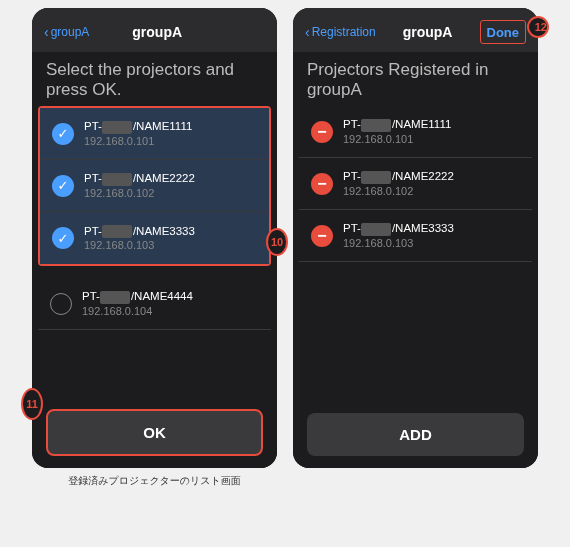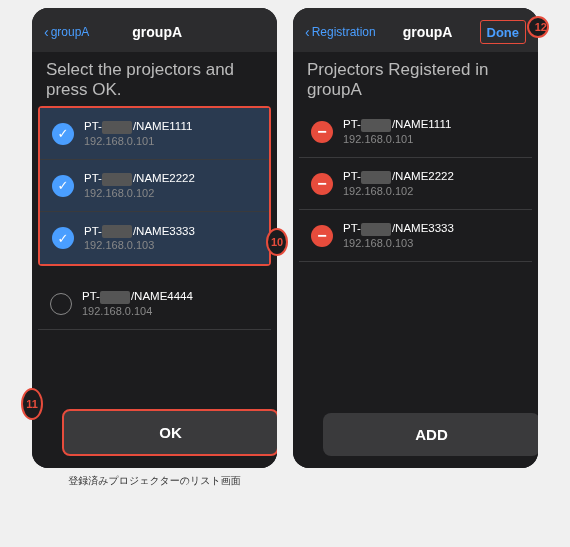--- a/index.html
+++ b/index.html
@@ -171,21 +171,20 @@
       width: 100%;
       padding: 13px;
       border-radius: 8px;
       background: #3a3a3c;
       color: #ffffff;
       font-size: 15px;
       font-weight: 600;
       text-align: center;
       border: none;
       cursor: pointer;
-      margin-left: 16px;
     }
 
     .ok-button-box {
       border: 2px solid #e74c3c;
     }
 
     .screens-row {
       display: flex;
       flex-direction: row;
       align-items: flex-start;

